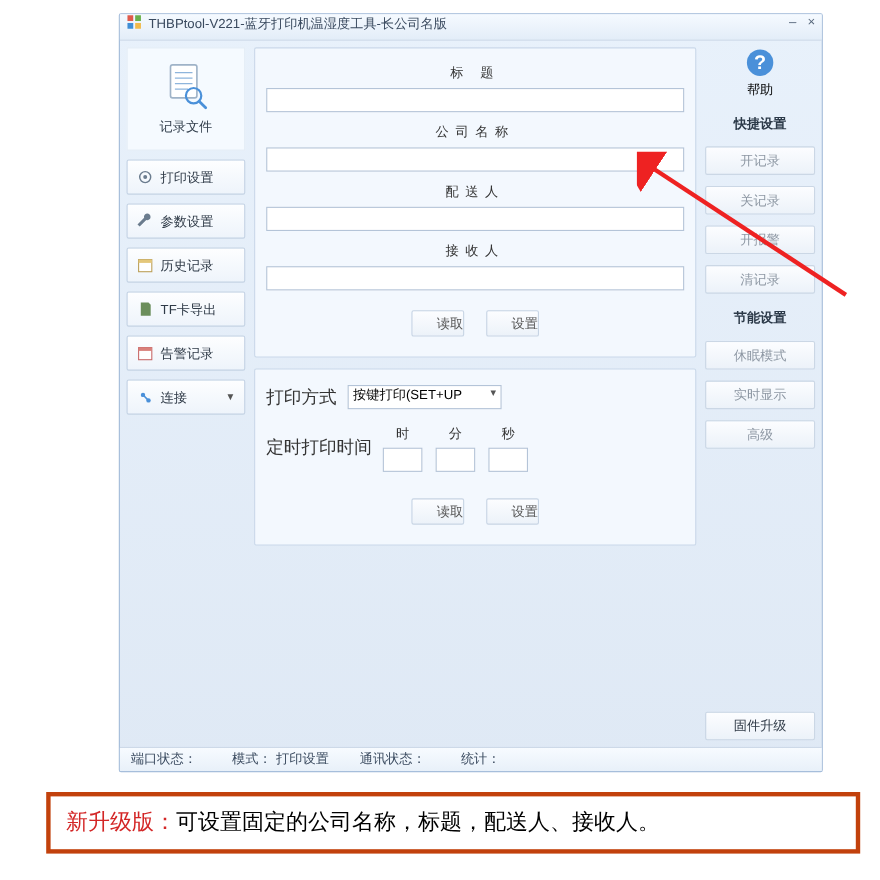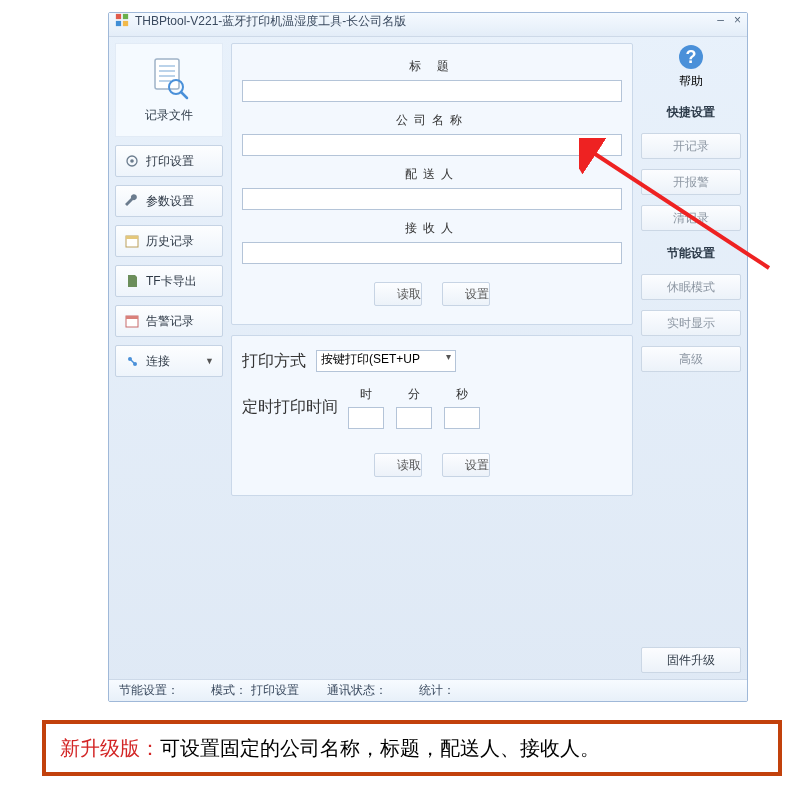--- a/index.html
+++ b/index.html
@@ -347,20 +347,23 @@
             </svg>
         </span>
         <span>帮助</span>
       </div>
 
       <div class="section-title">快捷设置</div>
       <div class="small-btn">
           <span>开记录</span>
         </div>
       <div class="small-btn">
+          <span>关记录</span>
+        </div>
+      <div class="small-btn">
           <span>开报警</span>
         </div>
       <div class="small-btn">
           <span>清记录</span>
         </div>
 
       <div class="section-title">节能设置</div>
       <div class="small-btn">
           <span>休眠模式</span>
         </div>
@@ -373,21 +376,21 @@
 
       <div class="spacer-grow"></div>
       <div class="small-btn enabled">
           <span>固件升级</span>
         </div>
     </div>
   </div>
 
   <div class="statusbar">
     <div class="cell">
-        <span>节能设置：</span>
+        <span>端口状态：</span>
         <span></span>
       </div>
     <div class="cell">
         <span>模式：</span>
         <span>打印设置</span>
       </div>
     <div class="cell">
         <span>通讯状态：</span>
         <span></span>
       </div>

